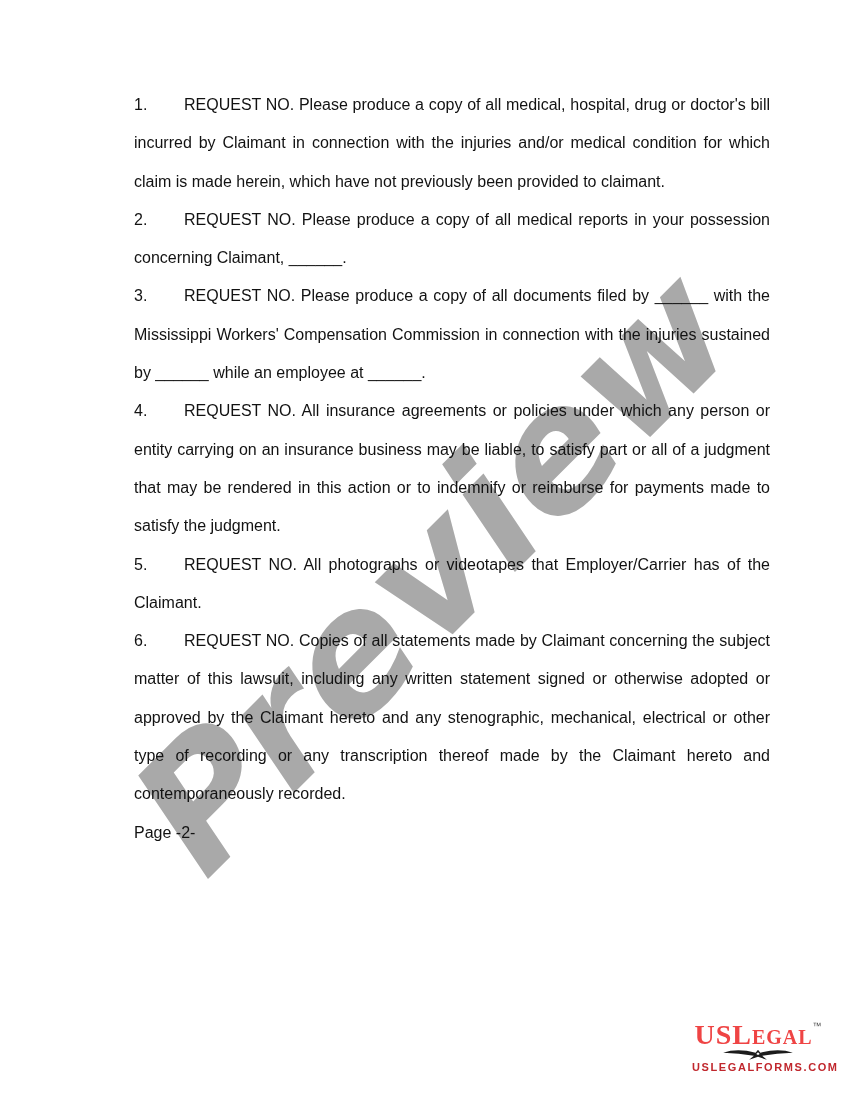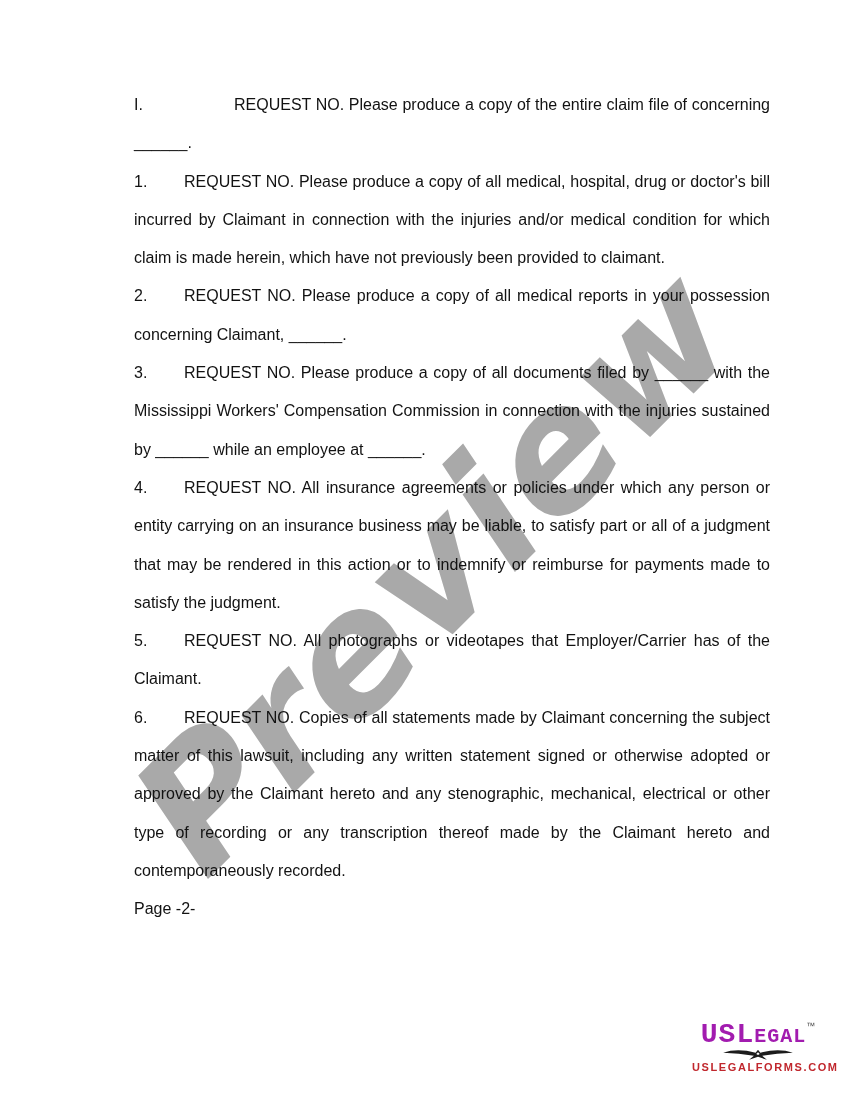--- a/index.html
+++ b/index.html
@@ -57,26 +57,26 @@
   .logo {
     position: absolute;
     right: 26px;
     top: 1021px;
     width: 132px;
     text-align: center;
     z-index: 1;
   }
   .logo-row { white-space: nowrap; line-height: 1; }
   .logo-text {
-    font-family: Liberation Mono, monospace;
+    font-family: Liberation Serif, serif;
     font-variant: small-caps;
     font-weight: bold;
     font-size: 28px;
     letter-spacing: 1px;
-    color: #a21caf;
+    color: #ef4444;
   }
   .tm {
     font-size: 9px;
     color: #4a4a4a;
     vertical-align: top;
     position: relative;
     top: 1px;
   }
   .eagle {
     display: block;
@@ -94,21 +94,20 @@
 </style>
 </head>
 <body>
 
 <div class="page">
 
   <div class="watermark">Preview</div>
 
   <div class="content">
 
-    <p class="para"><span class="pnum wide">I.</span><span>REQUEST NO.</span> <span>Please produce a copy of the entire claim file of concerning ______.</span></p>
 
     <p class="para"><span class="pnum">1.</span><span>REQUEST NO.</span> <span>Please produce a copy of all medical, hospital, drug or doctor's bill incurred by Claimant in connection with the injuries and/or medical condition for which claim is made herein, which have not previously been provided to claimant.</span></p>
 
     <p class="para"><span class="pnum">2.</span><span>REQUEST NO.</span> <span>Please produce a copy of all medical reports in your possession concerning Claimant, ______.</span></p>
 
     <p class="para"><span class="pnum">3.</span><span>REQUEST NO.</span> <span>Please produce a copy of all documents filed by ______ with the Mississippi Workers' Compensation Commission in connection with the injuries sustained by ______ while an employee at ______.</span></p>
 
     <p class="para"><span class="pnum">4.</span><span>REQUEST NO.</span> <span>All insurance agreements or policies under which any person or entity carrying on an insurance business may be liable, to satisfy part or all of a judgment that may be rendered in this action or to indemnify or reimburse for payments made to satisfy the judgment.</span></p>
 
     <p class="para"><span class="pnum">5.</span><span>REQUEST NO.</span> <span>All photographs or videotapes that Employer/Carrier has of the Claimant.</span></p>

